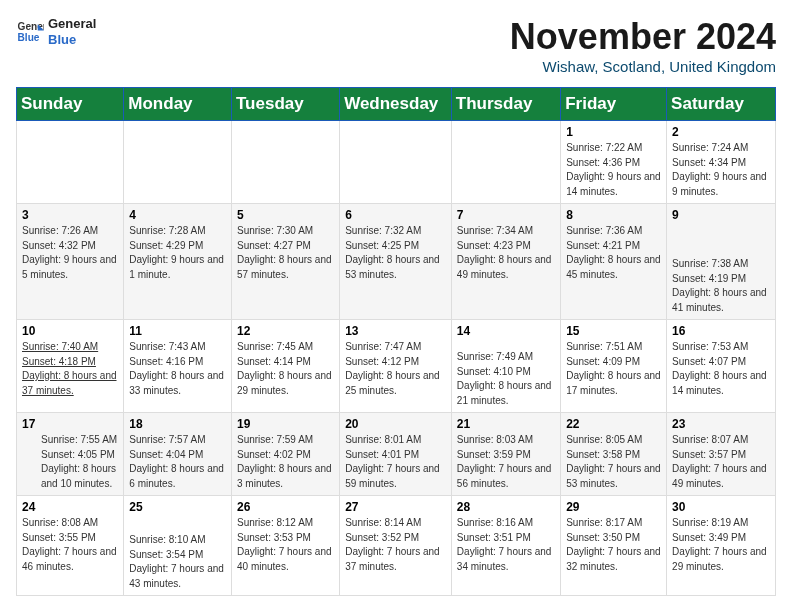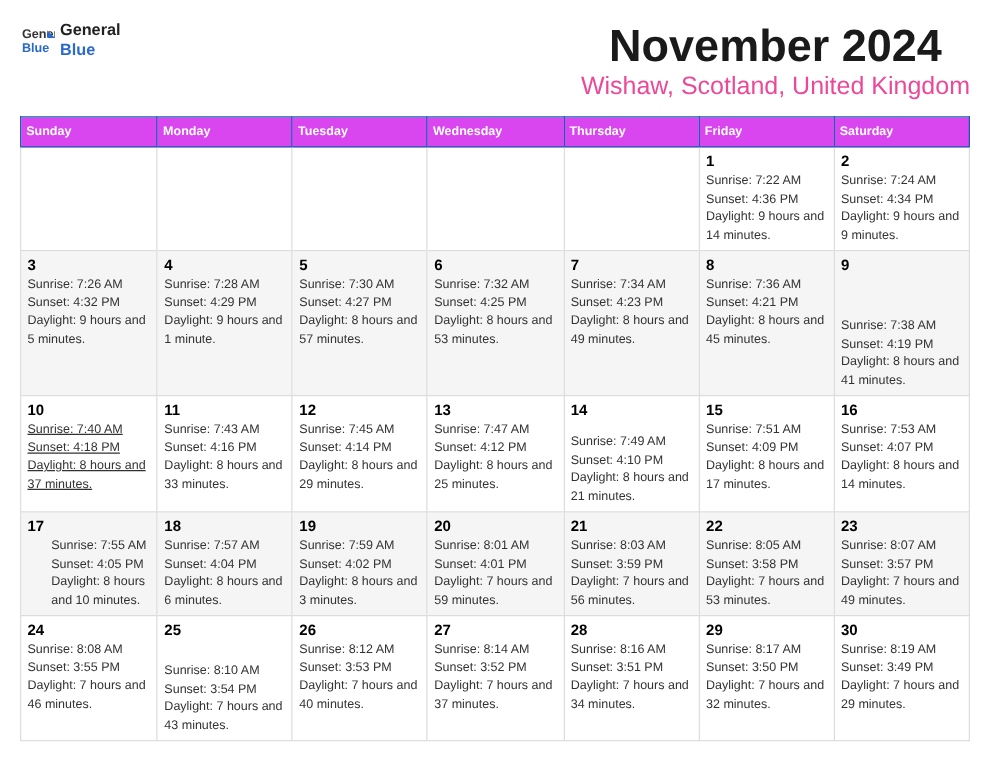--- a/index.html
+++ b/index.html
@@ -19,42 +19,42 @@
     .logo {
       display: flex;
       align-items: center;
       gap: 4px;
     }
     .logo-icon {
       width: 28px;
       height: 28px;
     }
     .title-area {
-      text-align: center;
+      text-align: right;
     }
     .month-title {
       font-size: 36px;
       font-weight: bold;
       color: #1a1a1a;
     }
     .location {
-      font-size: 20px;
-      color: #ec4899;
+      font-size: 15px;
+      color: #0c4a6e;
     }
     .calendar {
       width: 100%;
       border-collapse: collapse;
       font-size: 11px;
     }
     .calendar th {
-      background: #d946ef;
+      background: #15803d;
       color: #fff;
       padding: 6px 4px;
       text-align: left;
-      font-size: 10px;
+      font-size: 17px;
       font-weight: bold;
       border: 1px solid #1a5ab8;
     }
     .calendar td {
       vertical-align: top;
       padding: 4px 5px;
       border: 1px solid #ddd;
       width: 113px;
       min-height: 80px;
       background: #fff;

